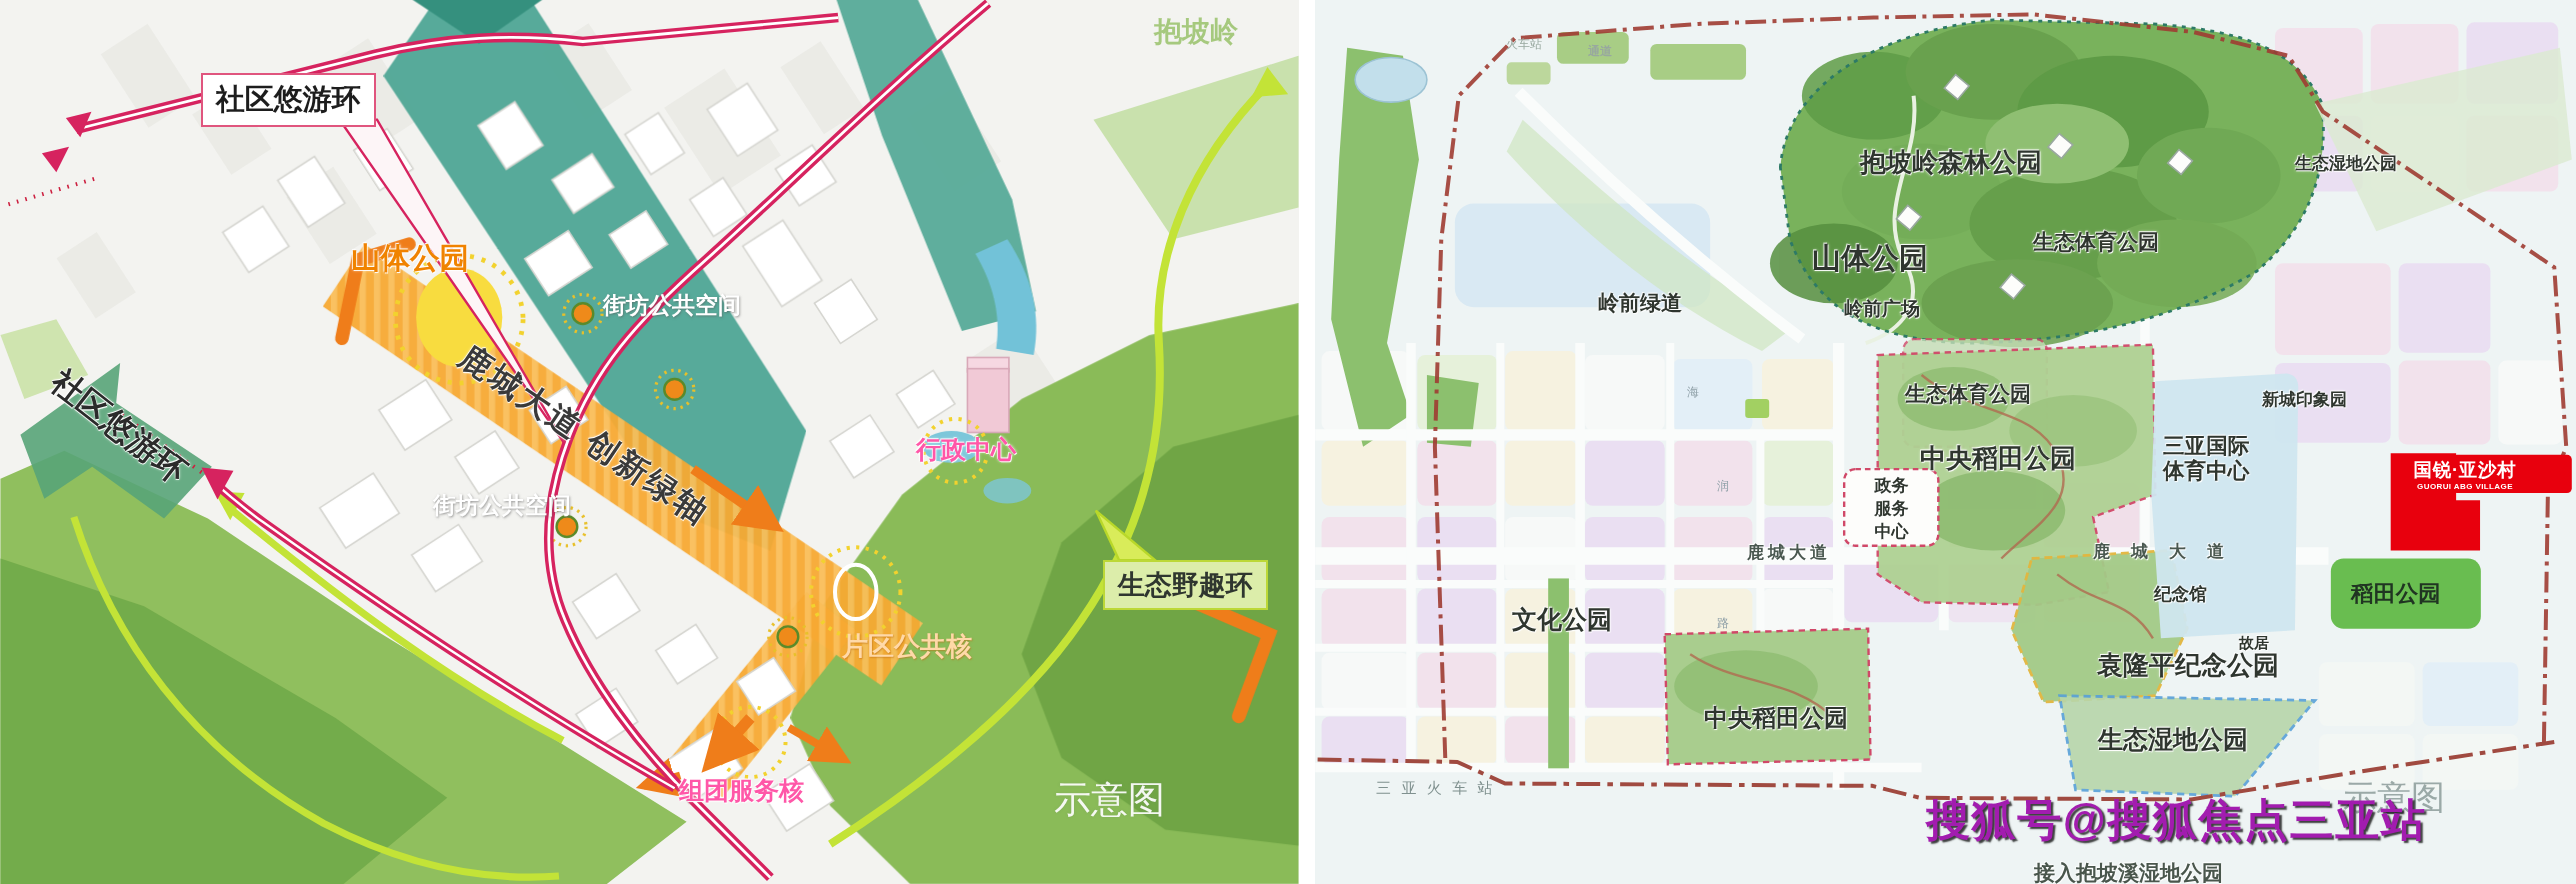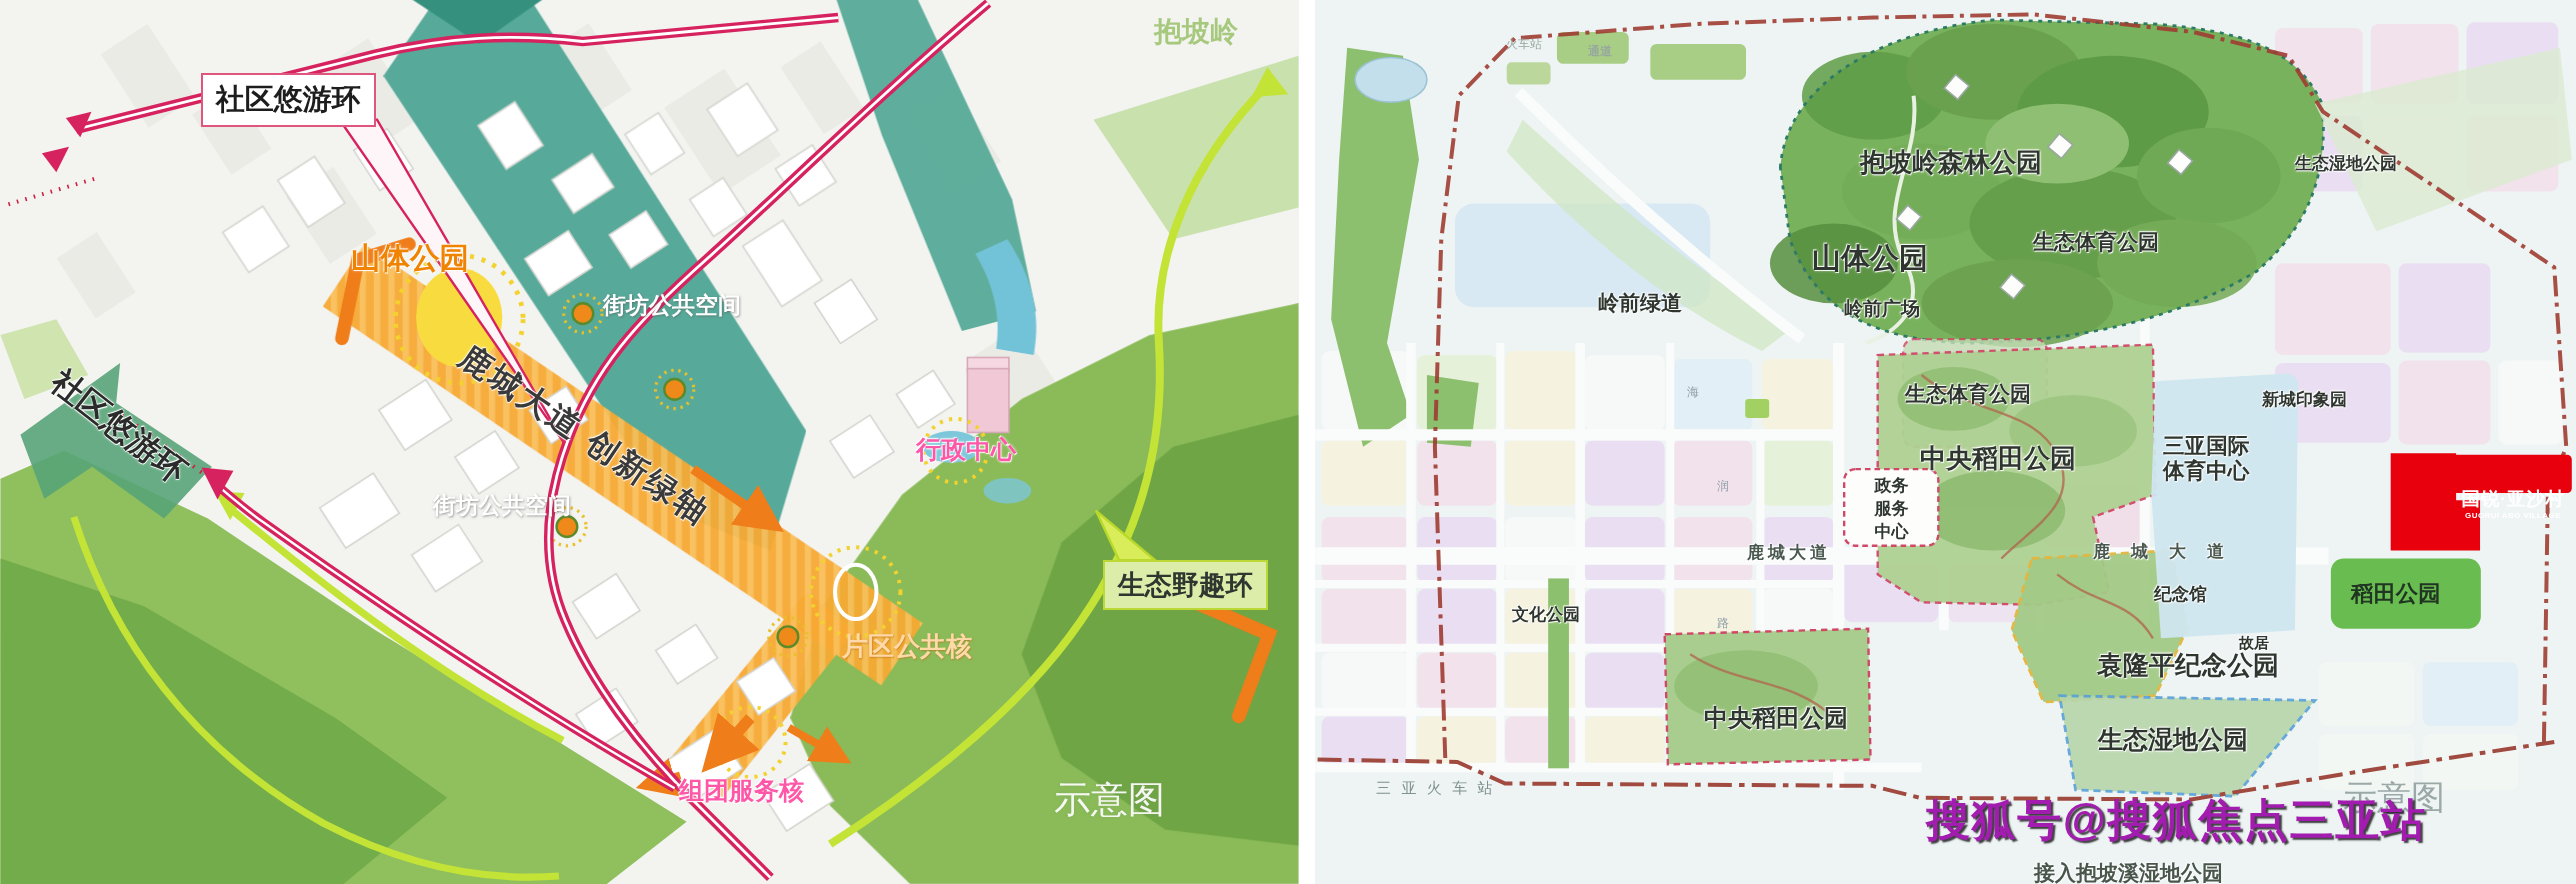--- a/index.html
+++ b/index.html
@@ -335,36 +335,36 @@
       <div>三亚国际</div>
       <div>体育中心</div>
     </div>
     <div class="lbl" style="left:531px;top:474px;width:91px;font-size:17px;text-align:center;line-height:23px;">
       <div>政务</div>
       <div>服务</div>
       <div>中心</div>
     </div>
     <div class="lbl" style="left:432px;top:543px;font-size:17px;letter-spacing:4px;color:#4a5850;">鹿城大道</div>
     <div class="lbl" style="left:778px;top:542px;font-size:17px;letter-spacing:21px;color:#4a5850;">鹿城大道</div>
-    <div class="lbl" style="left:197px;top:605px;font-size:17px;">文化公园</div>
+    <div class="lbl" style="left:197px;top:605px;font-size:25px;">文化公园</div>
     <div class="lbl" style="left:839px;top:584px;font-size:17.6px;">纪念馆</div>
     <div class="lbl" style="left:908px;top:634px;font-size:15px;padding-left:16px;">故居</div>
     <div class="lbl" style="left:782px;top:651px;font-size:26px;">袁隆平纪念公园</div>
     <div class="lbl" style="left:389px;top:704px;font-size:24px;">中央稻田公园</div>
     <div class="lbl" style="left:783px;top:725px;font-size:25px;">生态湿地公园</div>
     <div class="lbl" style="left:1036px;top:581px;font-size:22.4px;color:#203522;text-shadow:none;">稻田公园</div>
     <div class="lbl" style="left:61px;top:779px;font-size:15px;letter-spacing:10.4px;color:#80918f;font-weight:normal;text-shadow:none;">三亚火车站</div>
     <div class="lbl" style="left:191px;top:38px;font-size:12px;color:#98a89f;font-weight:normal;text-shadow:none;">火车站</div>
     <div class="lbl" style="left:256px;top:45px;font-size:12px;color:#98a89f;font-weight:bold;text-shadow:none;margin-left:17px;">通道</div>
     <div class="lbl" style="left:372px;top:386px;font-size:12px;color:#8fa0a8;font-weight:normal;text-shadow:none;">海</div>
     <div class="lbl" style="left:402px;top:480px;font-size:12px;color:#8fa0a8;font-weight:normal;text-shadow:none;">润</div>
     <div class="lbl" style="left:402px;top:617px;font-size:12px;color:#8fa0a8;font-weight:normal;text-shadow:none;">路</div>
     <div class="lbl" style="left:719px;top:861px;font-size:21px;color:#49564c;">接入抱坡溪湿地公园</div>
 
-    <div style="position:absolute;left:1138px;top:457px;width:120px;text-align:center;color:#fff;margin-top:29px;">
+    <div style="position:absolute;left:1090px;top:457px;width:120px;text-align:center;color:#fff;">
       <div style="font-size:18.4px;font-weight:bold;letter-spacing:0.8px;">国锐·亚沙村</div>
       <div style="font-size:8px;font-weight:bold;letter-spacing:0.4px;">GUORUI ABG VILLAGE</div>
     </div>
 
     <div class="lbl wm" style="left:1028px;top:778px;font-size:34px;color:#8c9c9a;opacity:.85;font-weight:normal;text-shadow:none;">示意图</div>
     <div class="lbl wm" style="left:611px;top:795px;font-size:44px;color:#a21caf;letter-spacing:1.6px;text-shadow:2.4px 2.4px 1.6px rgba(0,0,0,.75);">搜狐号@搜狐焦点三亚站</div>
   </div>
 </div>
 
 

